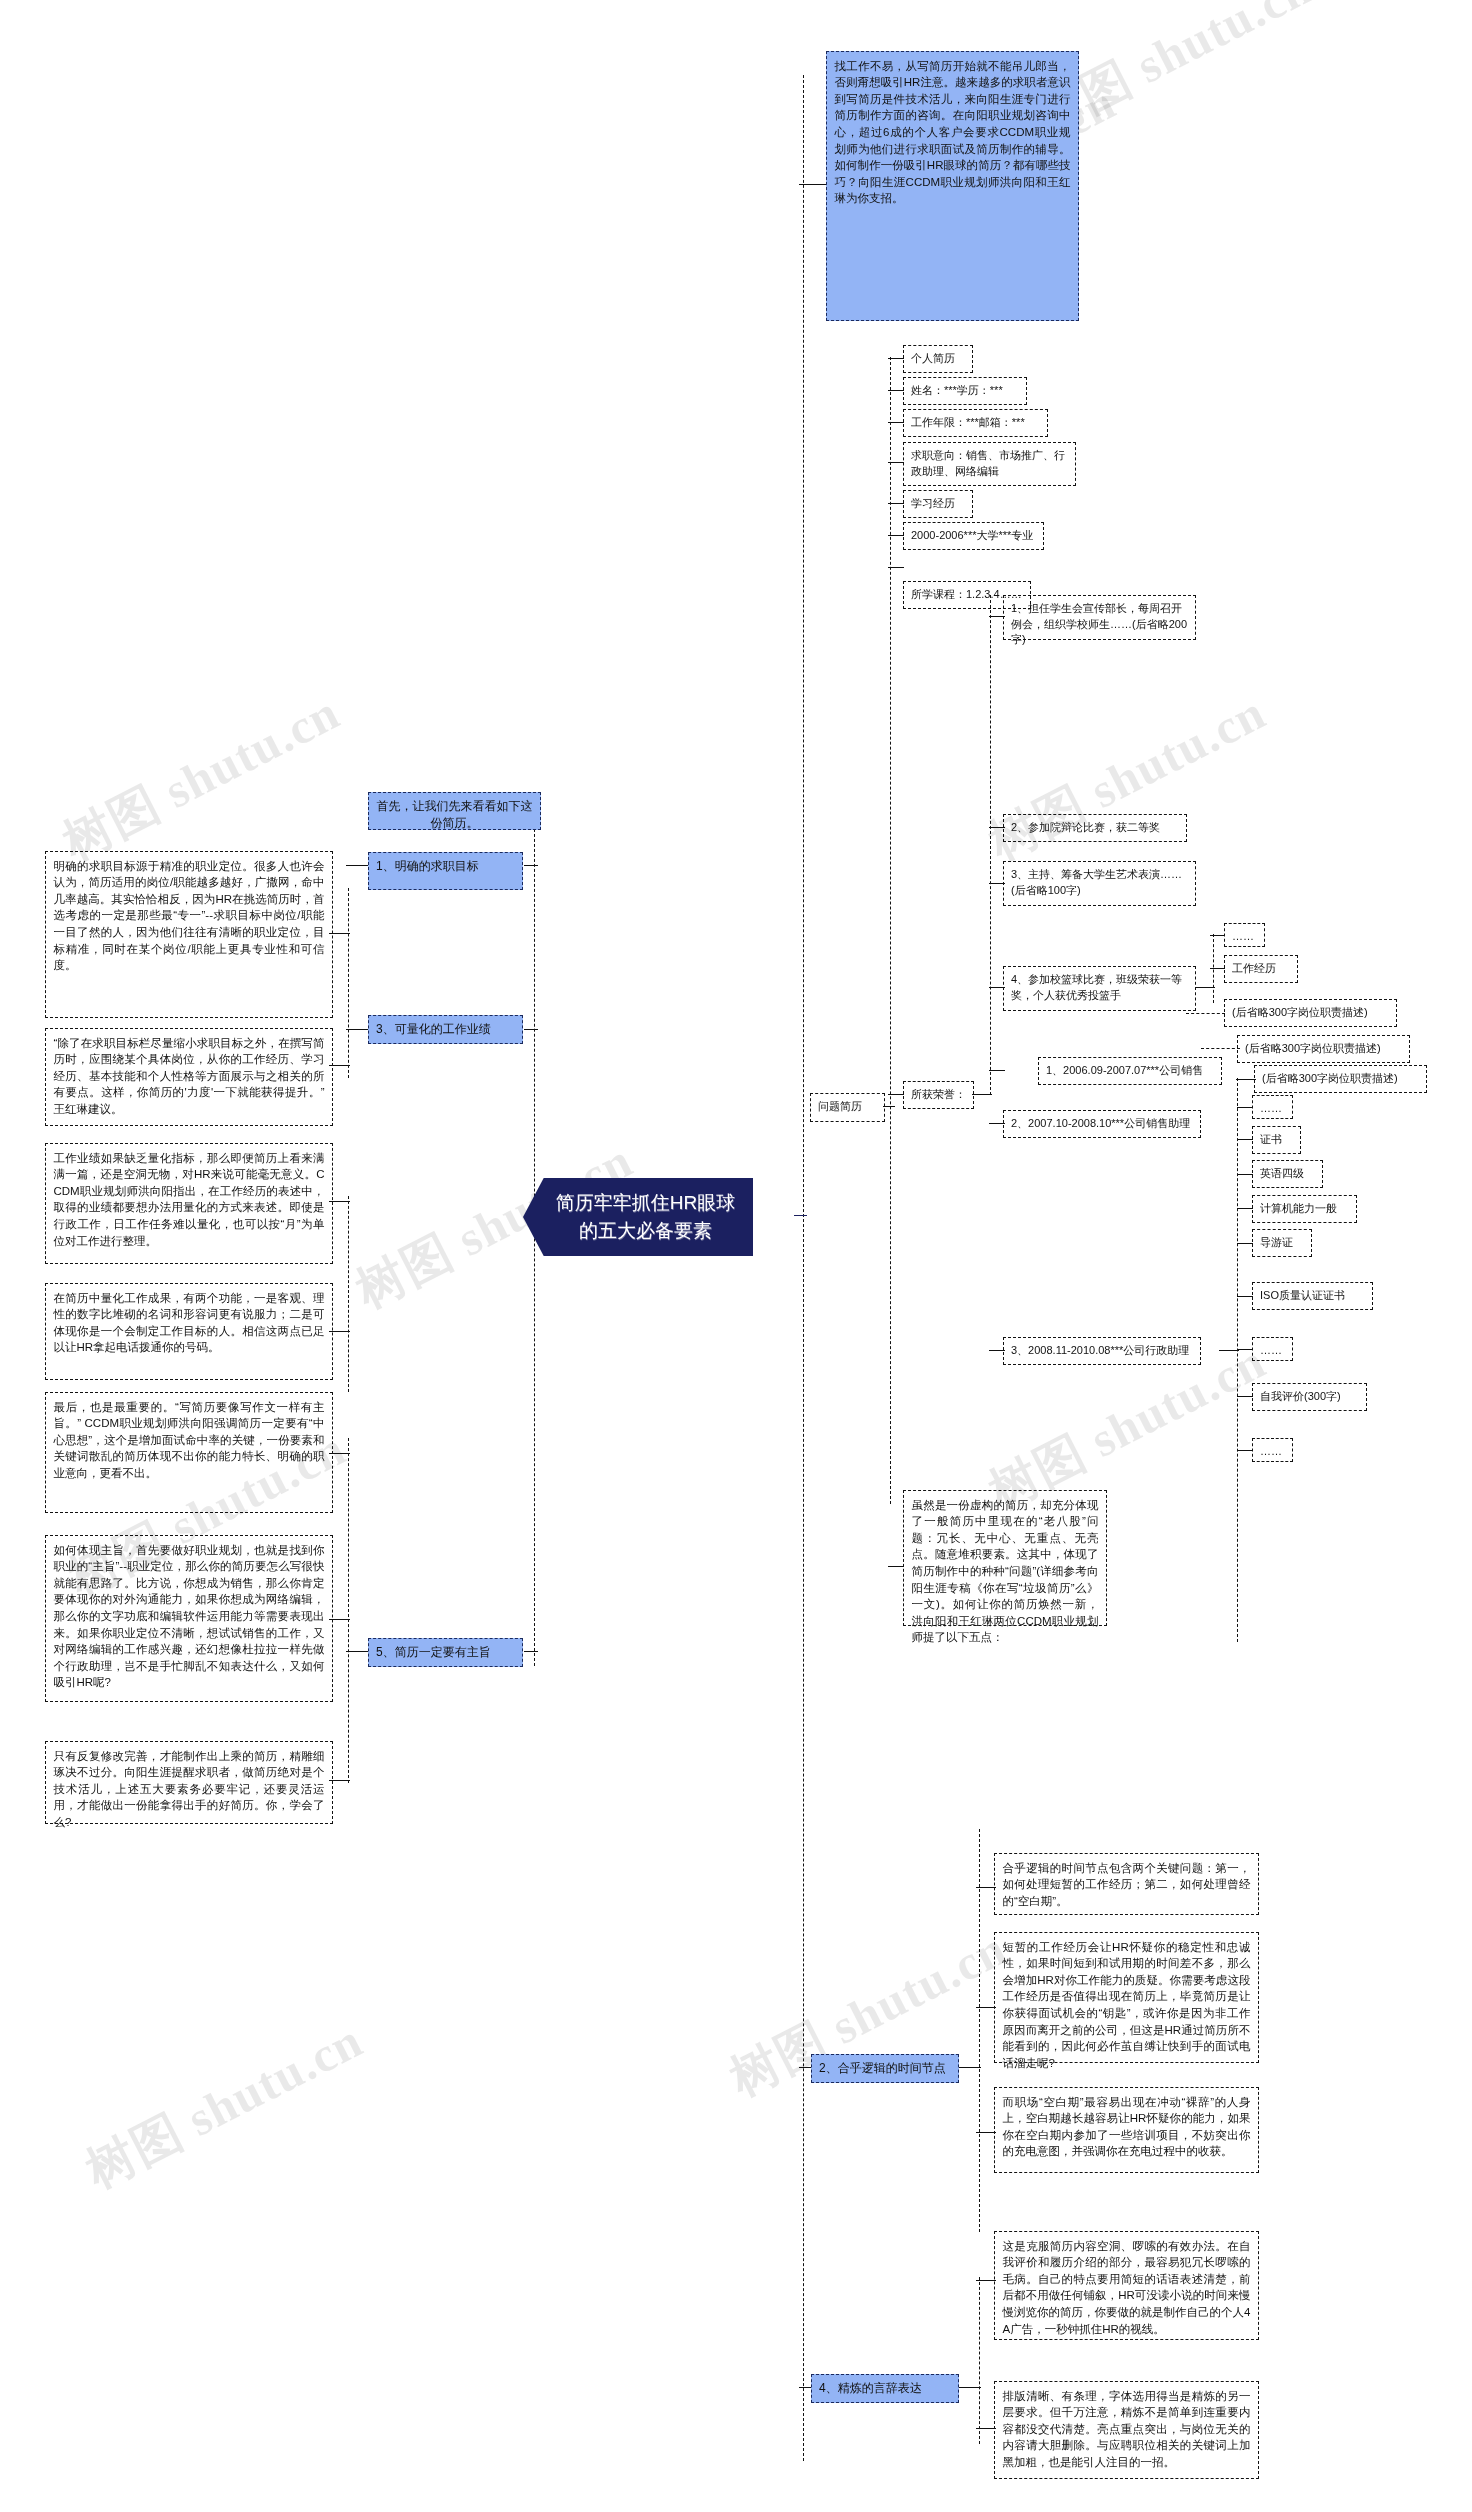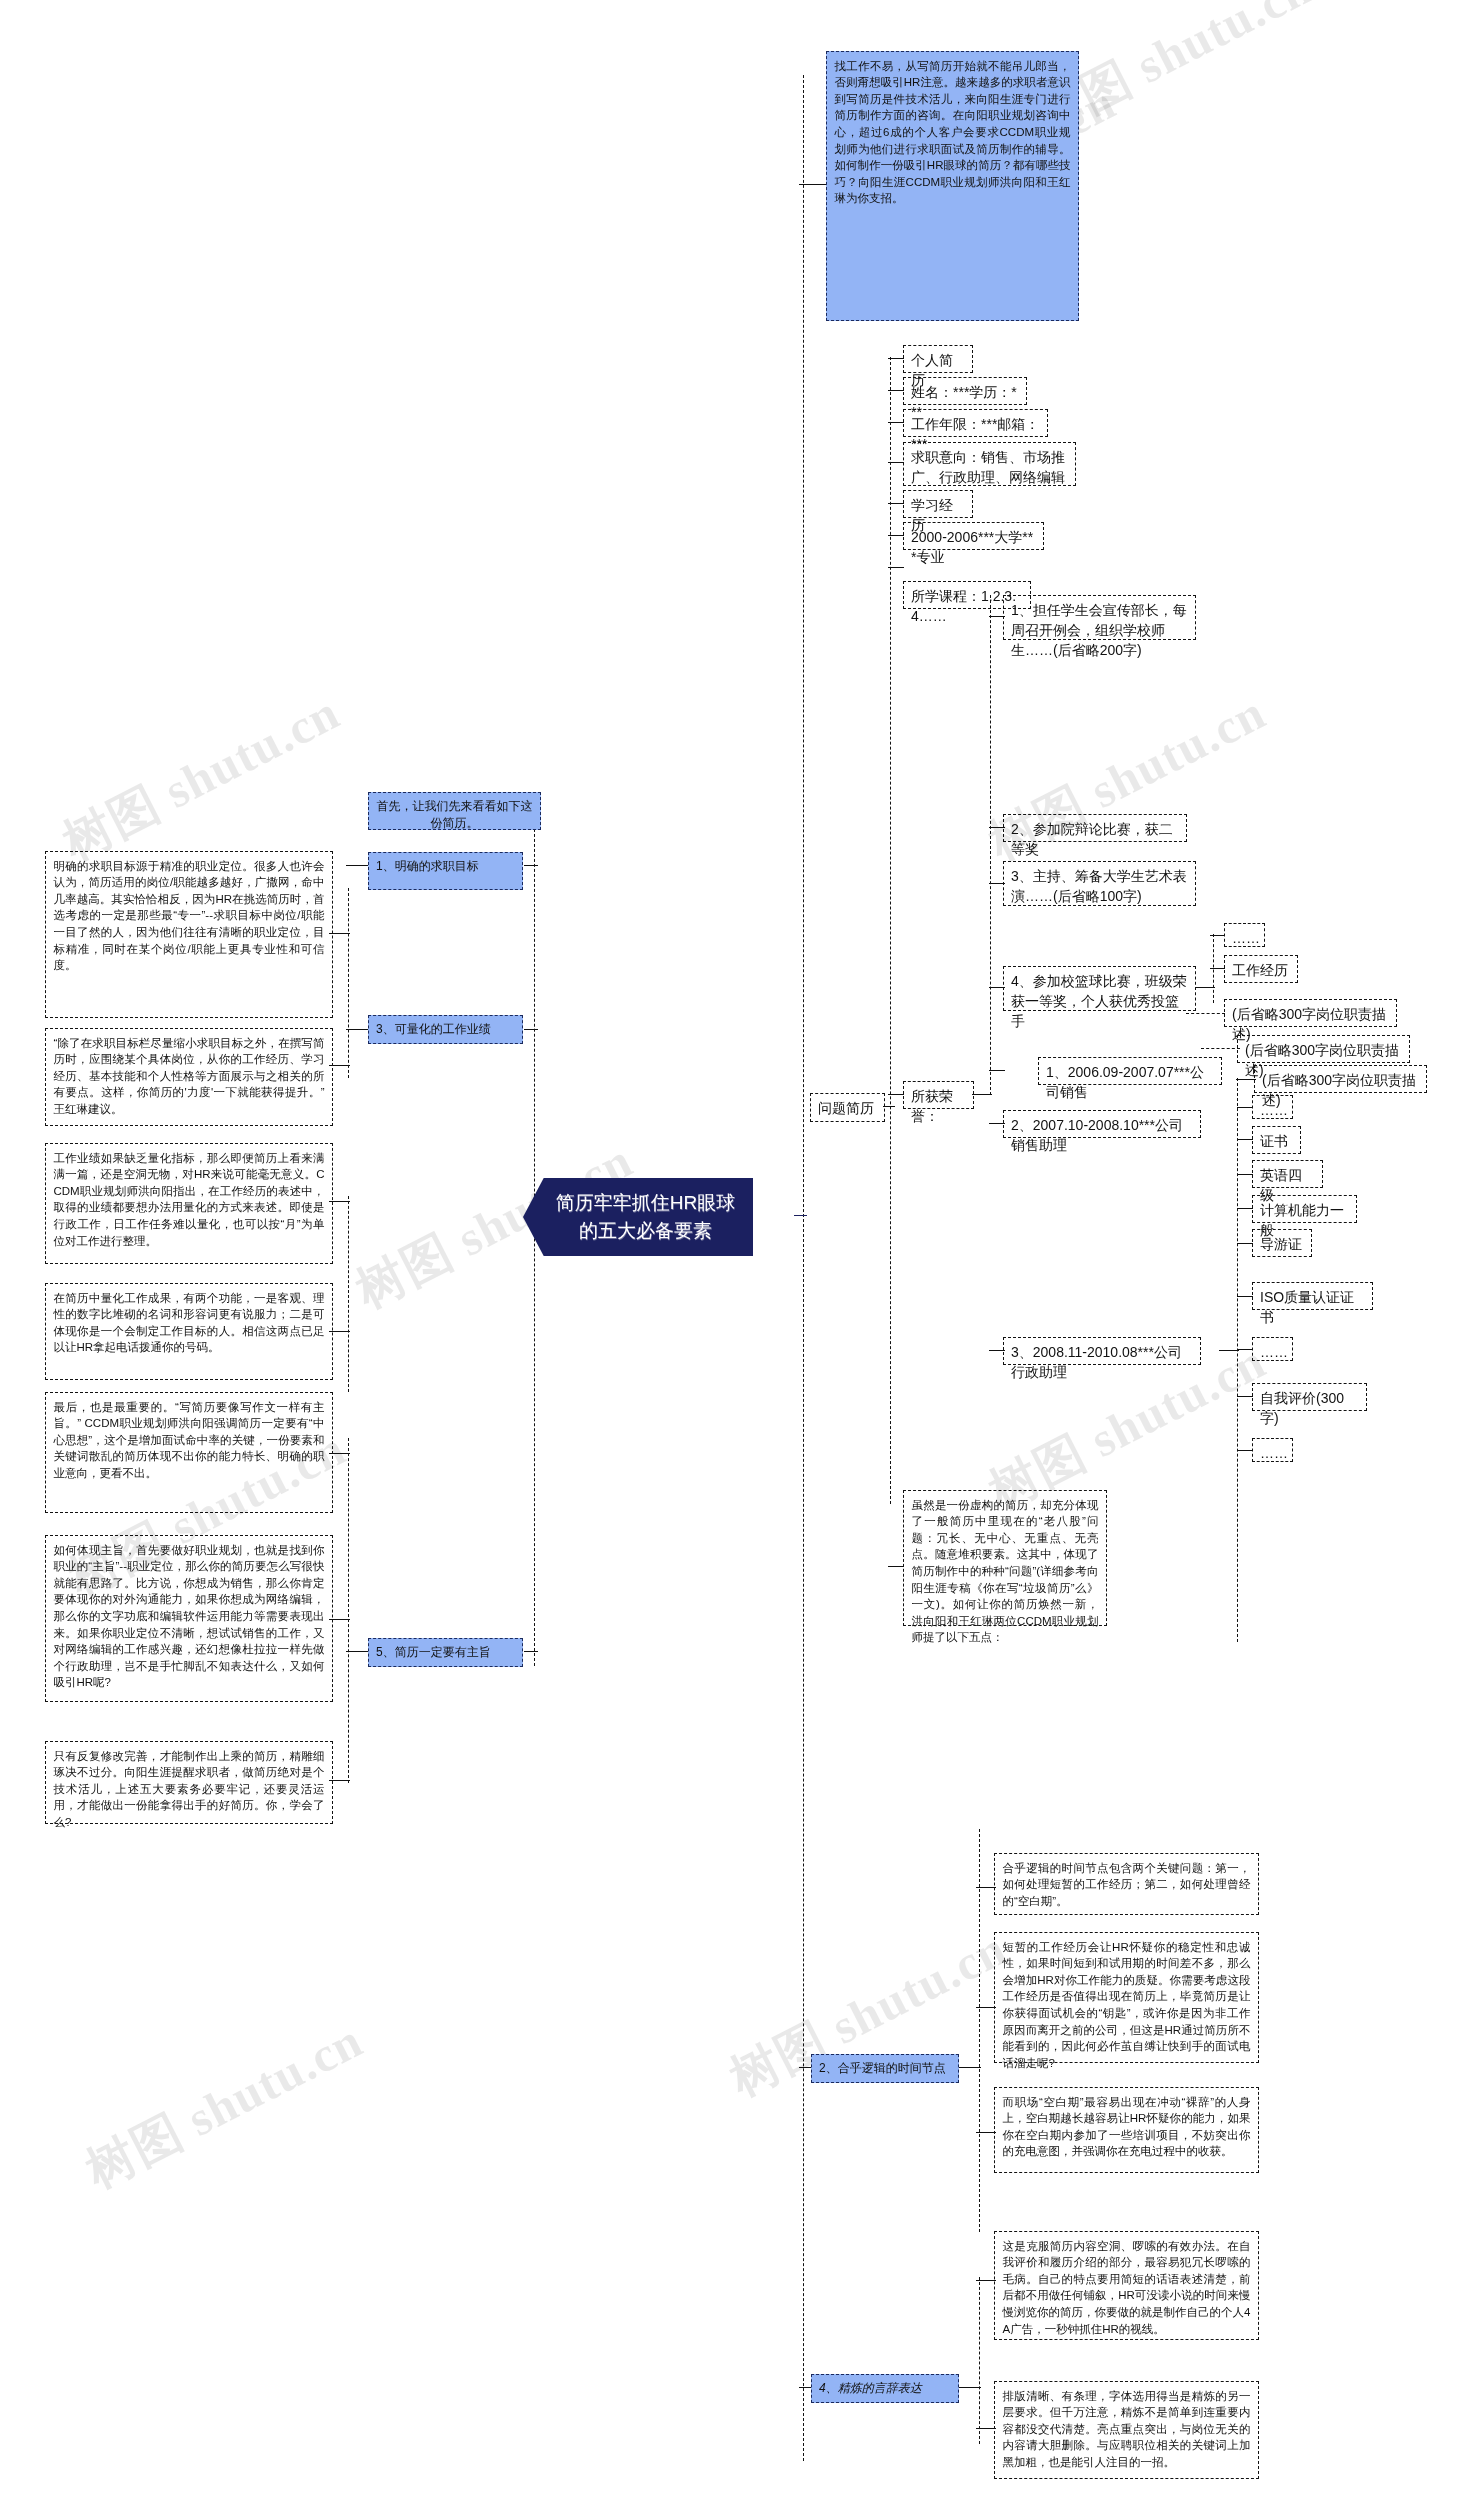--- a/index.html
+++ b/index.html
@@ -35,21 +35,21 @@
     border: 1.7px dashed #111111;
     background: transparent;
     color: #111111;
     font-size: 12px;
     line-height: 1.42;
     padding: 5.2px 7px;
     z-index: 4;
     white-space: pre-wrap;
     word-break: break-all;
   }
-  .node.plain { font-size: 14px; }
+  .node.plain { font-size: 11px; }
 
   
   .node.blue {
     background: #93b4f5;
     border: 1.7px dashed #1a2a5e;
   }
   .node.blue.center-text { text-align: center; }
 
   
   .node.para {
@@ -259,21 +259,21 @@
 
 <div class="node para" style="left:994px; top:1853px; width:265px; height:62px;">合乎逻辑的时间节点包含两个关键问题：第一，如何处理短暂的工作经历；第二，如何处理曾经的“空白期”。</div>
 <div class="stub" style="left:976px; top:1887px; width:19.6px;"></div>
 
 <div class="node para" style="left:994px; top:1932px; width:265px; height:131px;">短暂的工作经历会让HR怀疑你的稳定性和忠诚性，如果时间短到和试用期的时间差不多，那么会增加HR对你工作能力的质疑。你需要考虑这段工作经历是否值得出现在简历上，毕竟简历是让你获得面试机会的“钥匙”，或许你是因为非工作原因而离开之前的公司，但这是HR通过简历所不能看到的，因此何必作茧自缚让快到手的面试电话溜走呢?</div>
 <div class="stub" style="left:976px; top:2007px; width:19.6px;"></div>
 
 <div class="node para" style="left:994px; top:2087px; width:265px; height:86px;">而职场“空白期”最容易出现在冲动“裸辞”的人身上，空白期越长越容易让HR怀疑你的能力，如果你在空白期内参加了一些培训项目，不妨突出你的充电意图，并强调你在充电过程中的收获。</div>
 <div class="stub" style="left:976px; top:2132px; width:19.6px;"></div>
 
-<div class="node blue" style="left:811px; top:2374px; width:148px; height:29px;font-style:italic;">4、精炼的言辞表达</div>
+<div class="node blue" style="left:811px; top:2374px; width:148px; height:29px;">4、精炼的言辞表达</div>
 <div class="stub" style="left:799px; top:2387px; width:14px;"></div>
 <div class="vline" style="left:979px; top:2277px; height:167px;"></div>
 <div class="stub" style="left:957px; top:2387px; width:24px;"></div>
 
 <div class="node para" style="left:994px; top:2231px; width:265px; height:109px;">这是克服简历内容空洞、啰嗦的有效办法。在自我评价和履历介绍的部分，最容易犯冗长啰嗦的毛病。自己的特点要用简短的话语表述清楚，前后都不用做任何铺叙，HR可没读小说的时间来慢慢浏览你的简历，你要做的就是制作自己的个人4A广告，一秒钟抓住HR的视线。</div>
 <div class="stub" style="left:976px; top:2280px; width:19.6px;"></div>
 
 <div class="node para" style="left:994px; top:2381px; width:265px; height:98px;">排版清晰、有条理，字体选用得当是精炼的另一层要求。但千万注意，精炼不是简单到连重要内容都没交代清楚。亮点重点突出，与岗位无关的内容请大胆删除。与应聘职位相关的关键词上加黑加粗，也是能引人注目的一招。</div>
 <div class="stub" style="left:976px; top:2428px; width:19.6px;"></div>
 

